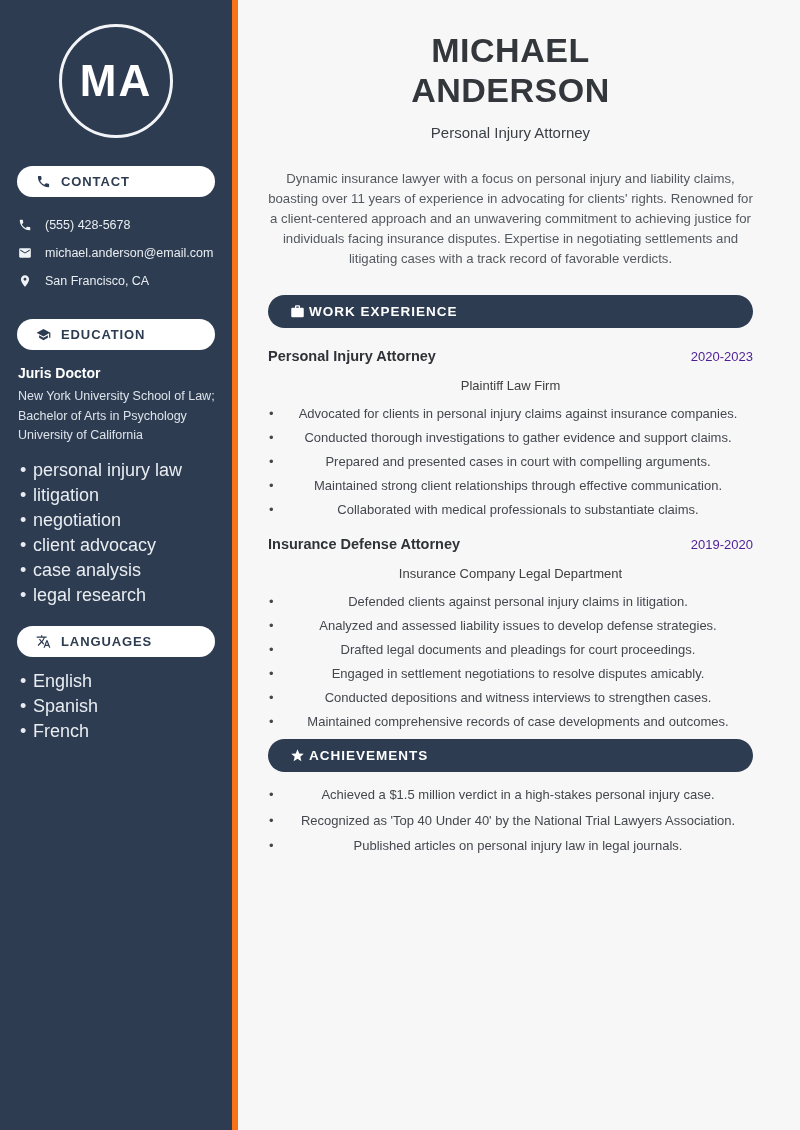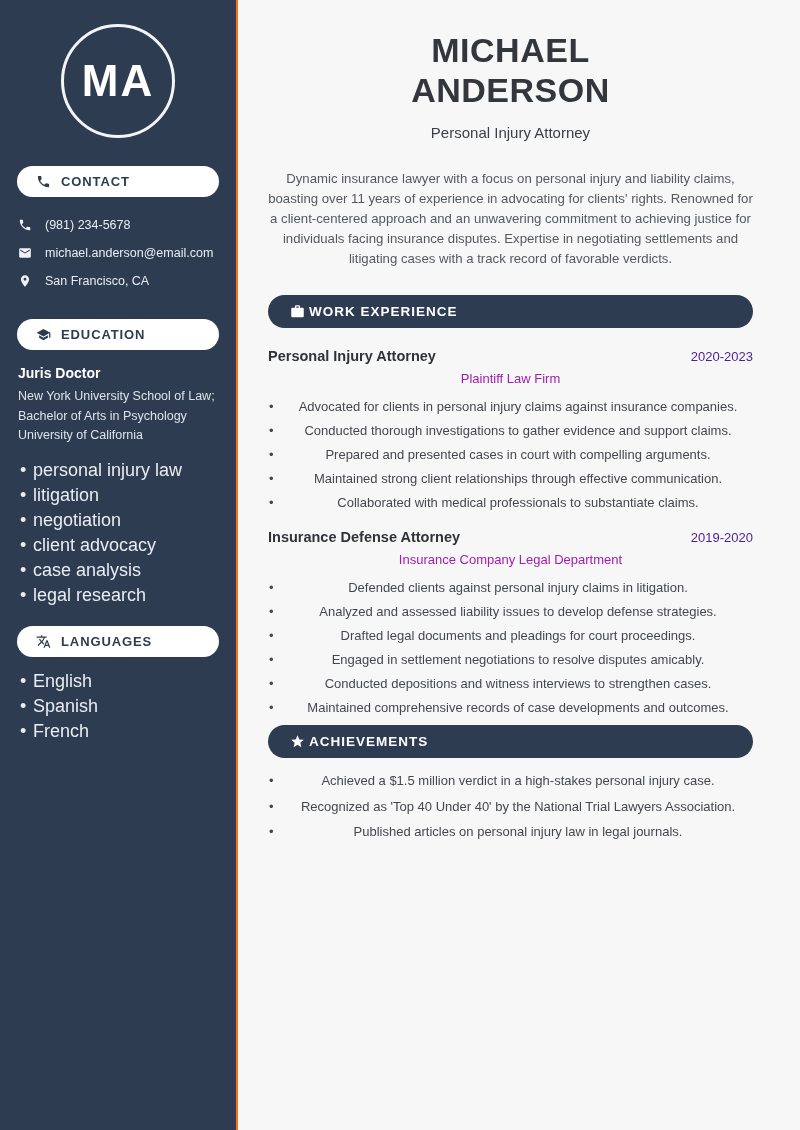--- a/index.html
+++ b/index.html
@@ -6,21 +6,21 @@
   html,body { background:#e9e9ea; }
   .page {
     width:800px; height:1130px; position:relative;
     background:#f7f7f8; overflow:hidden;
     font-family:"Liberation Sans", sans-serif;
   }
 
   
   .sidebar {
     position:absolute; left:0; top:0; width:238px; height:1130px;
-    background:#2d3c50; border-right:2px solid #f97316;
+    background:#2d3c50; border-right:6px solid #f97316;
     color:#e9edf2;
   }
   .avatar {
     width:114px; height:114px; margin:24px auto 0; border-radius:50%;
     border:3px solid #f2f4f7; display:flex; align-items:center; justify-content:center;
     color:#ffffff; font-size:44px; font-weight:bold; letter-spacing:2px;
   }
   .side-pill {
     margin:0 17px; height:31px; background:#ffffff; border-radius:999px;
     display:flex; align-items:center; gap:10px; padding-left:19px;
@@ -64,21 +64,21 @@
   }
   .main-pill .ic { width:15px; height:15px; display:inline-flex; color:#ffffff; }
   .main-pill .ic svg { width:15px; height:15px; }
   .mt-we { margin-top:26px; }
   .mt-ach { margin-top:4px; }
 
   .job { margin-top:20px; }
   .job-head { display:flex; justify-content:space-between; align-items:baseline; }
   .job-title { font-size:14.5px; font-weight:bold; color:#2f3338; }
   .job-dates { font-size:13px; color:#4c1d95; }
-  .job-company { margin-top:7px; font-size:13px; color:#a21caf; }
+  .job-company { margin-top:14px; font-size:13px; color:#404040; }
 
   .bullets { list-style:none; margin-top:14px; }
   .bullets li {
     position:relative; padding-left:15px; font-size:13px; color:#44484d;
     line-height:13px; margin-bottom:11px; min-height:13px;
   }
   .bullets li::before { content:"•"; position:absolute; left:1px; top:0; color:#44484d; }
 
   .ach-bullets { margin-top:16px; }
   .ach-bullets li { margin-bottom:12.5px; }
@@ -103,21 +103,21 @@
       <span>CONTACT</span>
     </div>
 
     <div class="contact-rows">
       <div class="c-row">
         <span class="ic">
           <svg viewBox="0 0 24 24" fill="currentColor">
               <path d="M6.62 10.79c1.44 2.83 3.76 5.14 6.59 6.59l2.2-2.2c.27-.27.67-.36 1.02-.24 1.12.37 2.33.57 3.57.57.55 0 1 .45 1 1V20c0 .55-.45 1-1 1-9.39 0-17-7.61-17-17 0-.55.45-1 1-1h3.5c.55 0 1 .45 1 1 0 1.25.2 2.45.57 3.57.11.35.03.74-.25 1.02l-2.2 2.2z"></path>
             </svg>
         </span>
-        <span>(981) 234-5678</span>
+        <span>(555) 428-5678</span>
       </div>
       <div class="c-row">
         <span class="ic">
           <svg viewBox="0 0 24 24" fill="currentColor">
               <path d="M20 4H4c-1.1 0-1.99.9-1.99 2L2 18c0 1.1.9 2 2 2h16c1.1 0 2-.9 2-2V6c0-1.1-.9-2-2-2zm0 4l-8 5-8-5V6l8 5 8-5v2z"></path>
             </svg>
         </span>
         <span>michael.anderson@email.com</span>
       </div>
       <div class="c-row">

